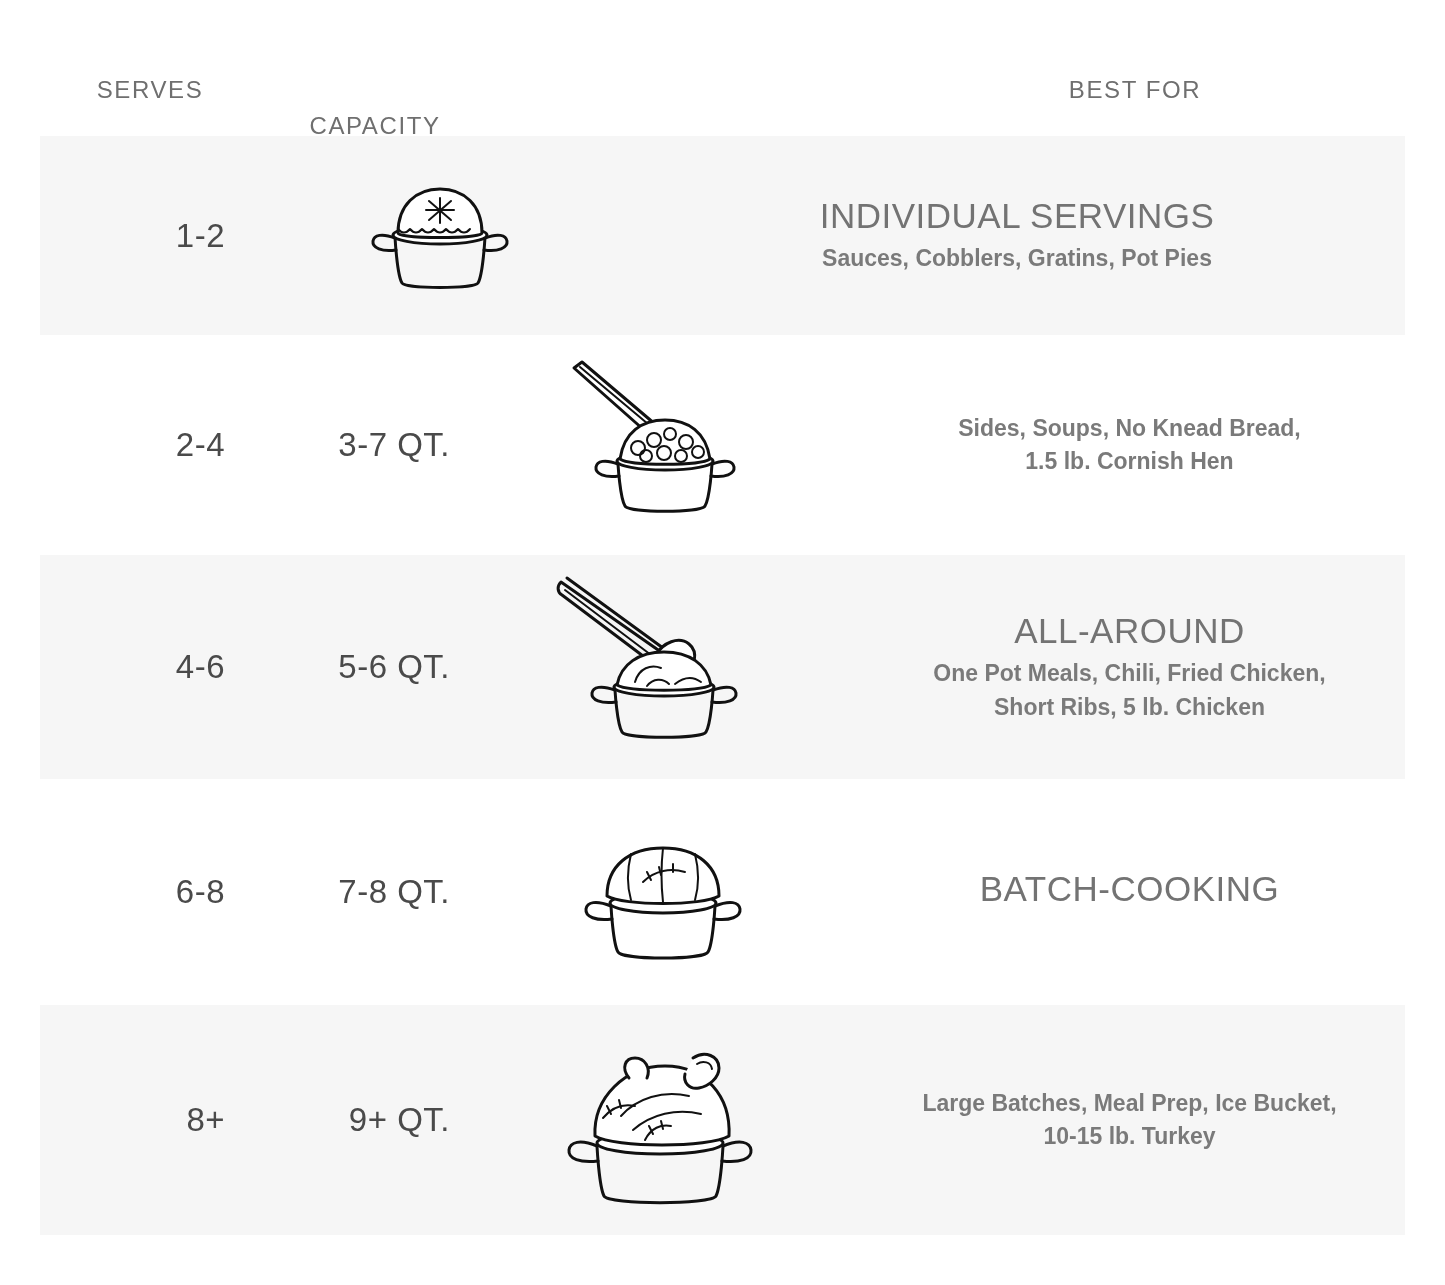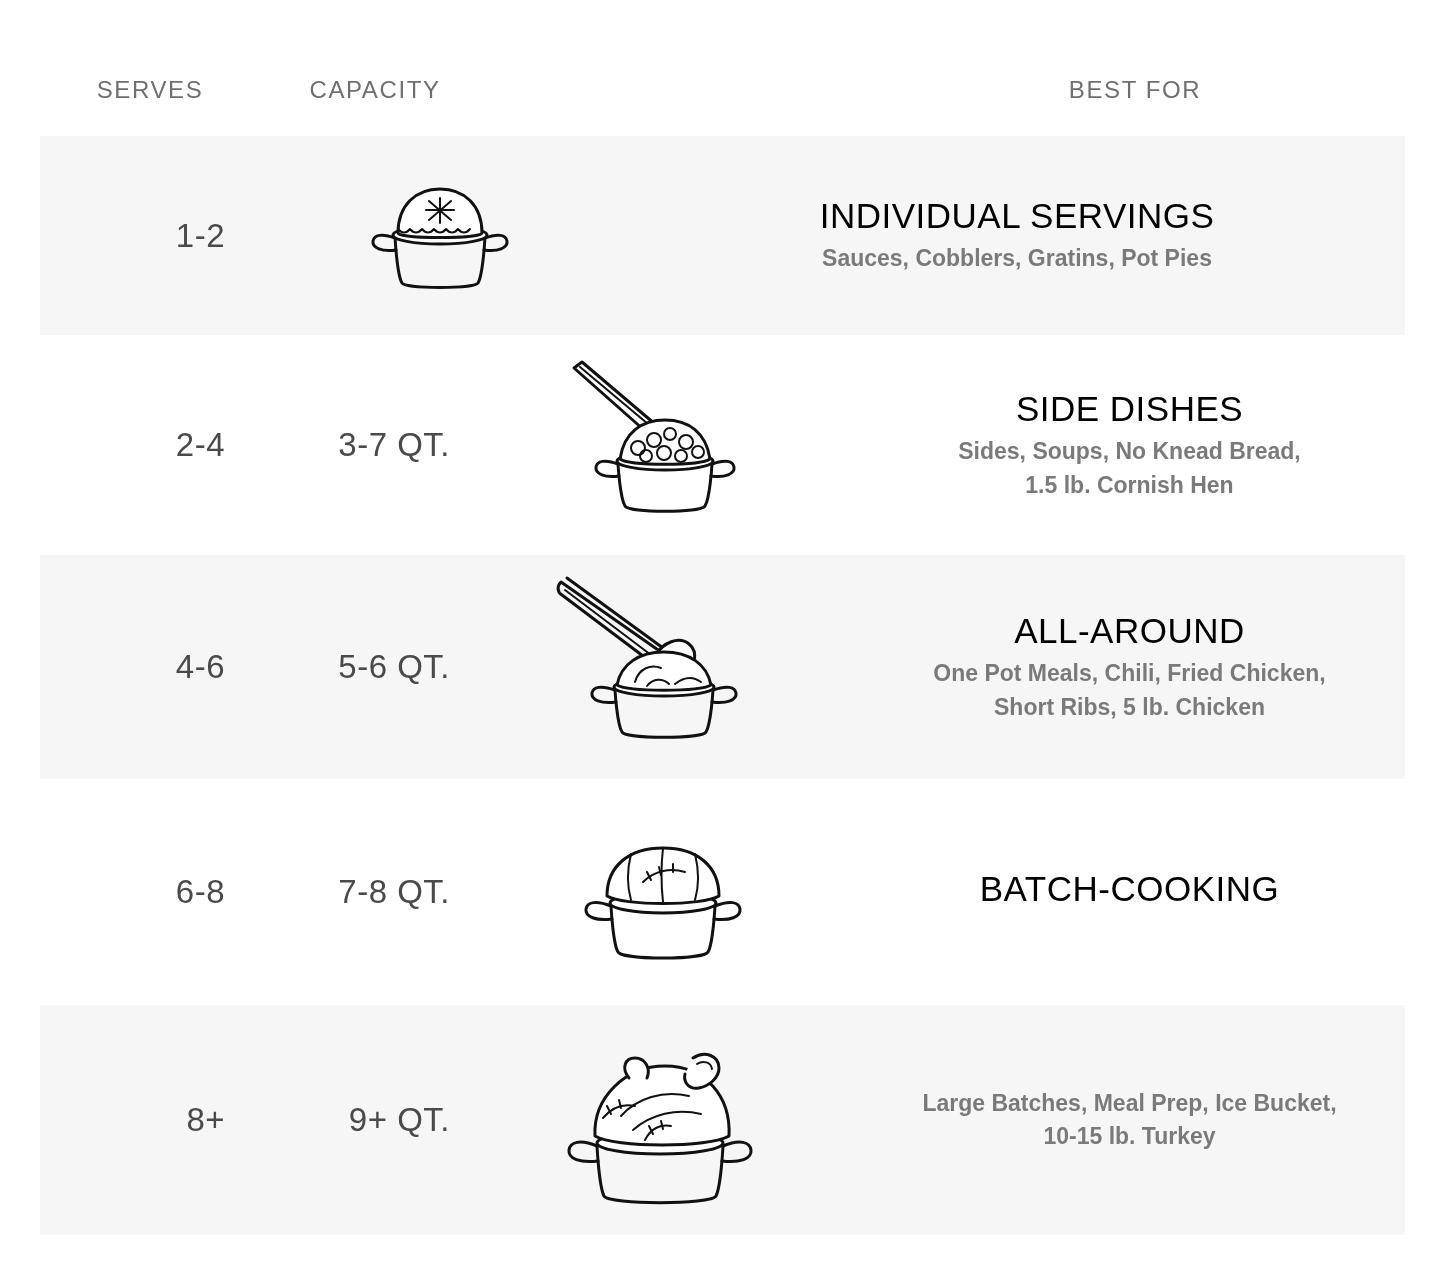--- a/index.html
+++ b/index.html
@@ -31,21 +31,21 @@
     position: absolute;
     top: 76px;
     font-size: 24px;
     letter-spacing: 1.6px;
     color: #6f6f6f;
     font-weight: 400;
     white-space: nowrap;
     transform: translateX(-50%);
   }
   .header-serves   { left: 150px; }
-  .header-capacity { left: 375px; }
+  .header-capacity { left: 375px; margin-top: 36px; }
   .header-bestfor  { left: 1135px; }
 
   
   .row {
     position: relative;
     display: flex;
     align-items: center;
     margin: 0 40px;
     width: 1365px;
   }
@@ -71,21 +71,21 @@
   }
   .cell-art svg { display: block; }
 
   .cell-best {
     flex: 1 1 auto;
     text-align: center;
     padding-right: 26px;
   }
   .best-title {
     font-size: 35px;
-    color: #000000;
+    color: #737373;
     letter-spacing: 0.5px;
     line-height: 1.18;
     font-weight: 400;
     margin-bottom: 6px;
   }
   .best-sub {
     font-size: 23px;
     color: #7a7a7a;
     line-height: 1.45;
     font-weight: 700;
@@ -176,21 +176,20 @@
         <circle class="pot-thin" cx="104" cy="82" r="7"></circle>
         <circle class="pot-thin" cx="120" cy="76" r="6"></circle>
         <circle class="pot-thin" cx="136" cy="84" r="7"></circle>
         <circle class="pot-thin" cx="148" cy="94" r="6"></circle>
         <circle class="pot-thin" cx="96" cy="98" r="6"></circle>
         <circle class="pot-thin" cx="114" cy="95" r="7"></circle>
         <circle class="pot-thin" cx="131" cy="98" r="6"></circle>
       </svg>
     </div>
     <div class="cell-best">
-      <div class="best-title">SIDE DISHES</div>
       <div class="best-sub">Sides, Soups, No Knead Bread,<br>1.5 lb. Cornish Hen</div>
     </div>
   </div>
 
   <div class="row row-3 shaded">
     <div class="cell-serves">4-6</div>
     <div class="cell-capacity">5-6 QT.</div>
     <div class="cell-art">
       <svg width="245" height="190" viewBox="0 0 245 190" aria-hidden="true">
 

